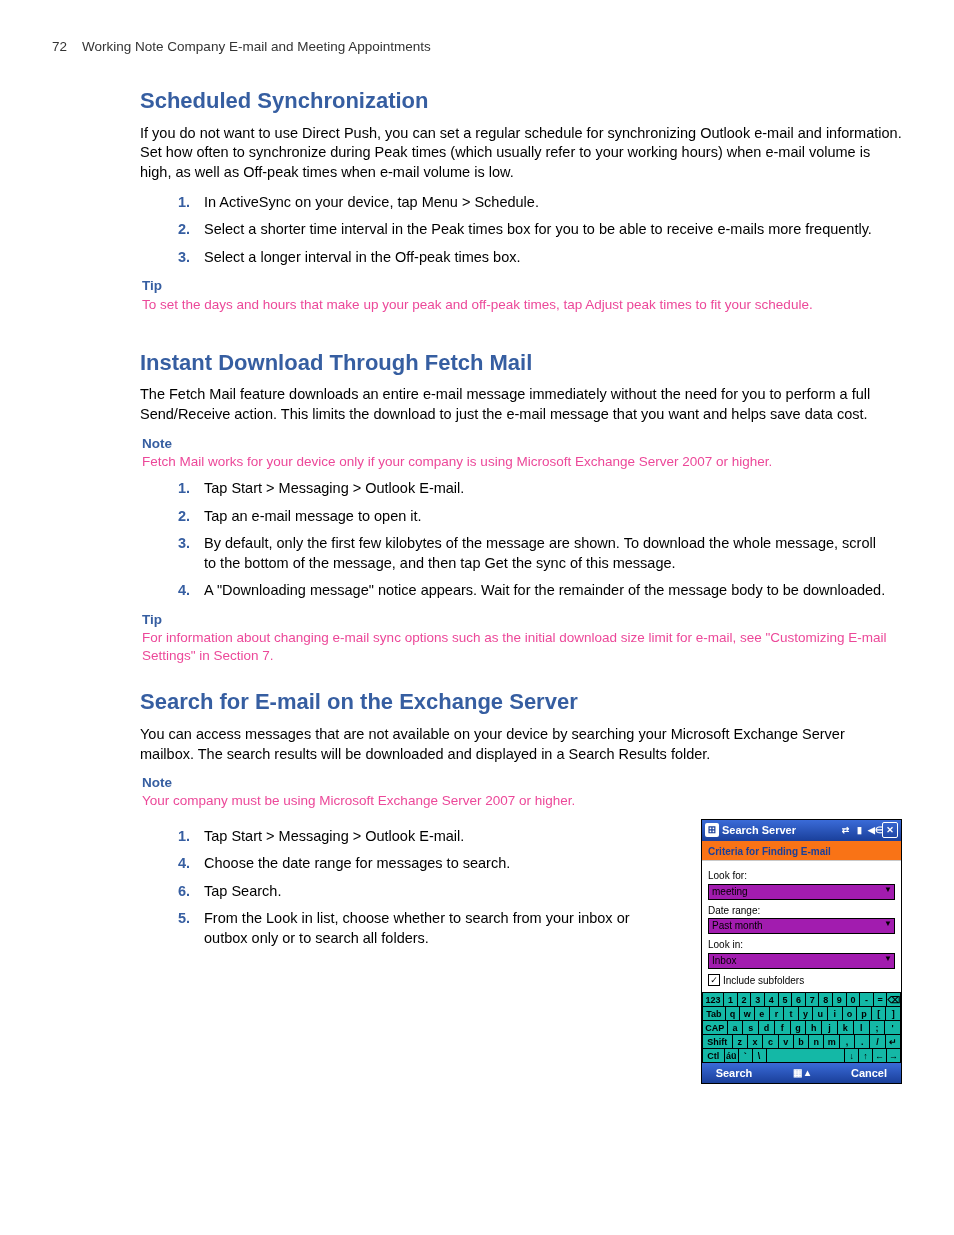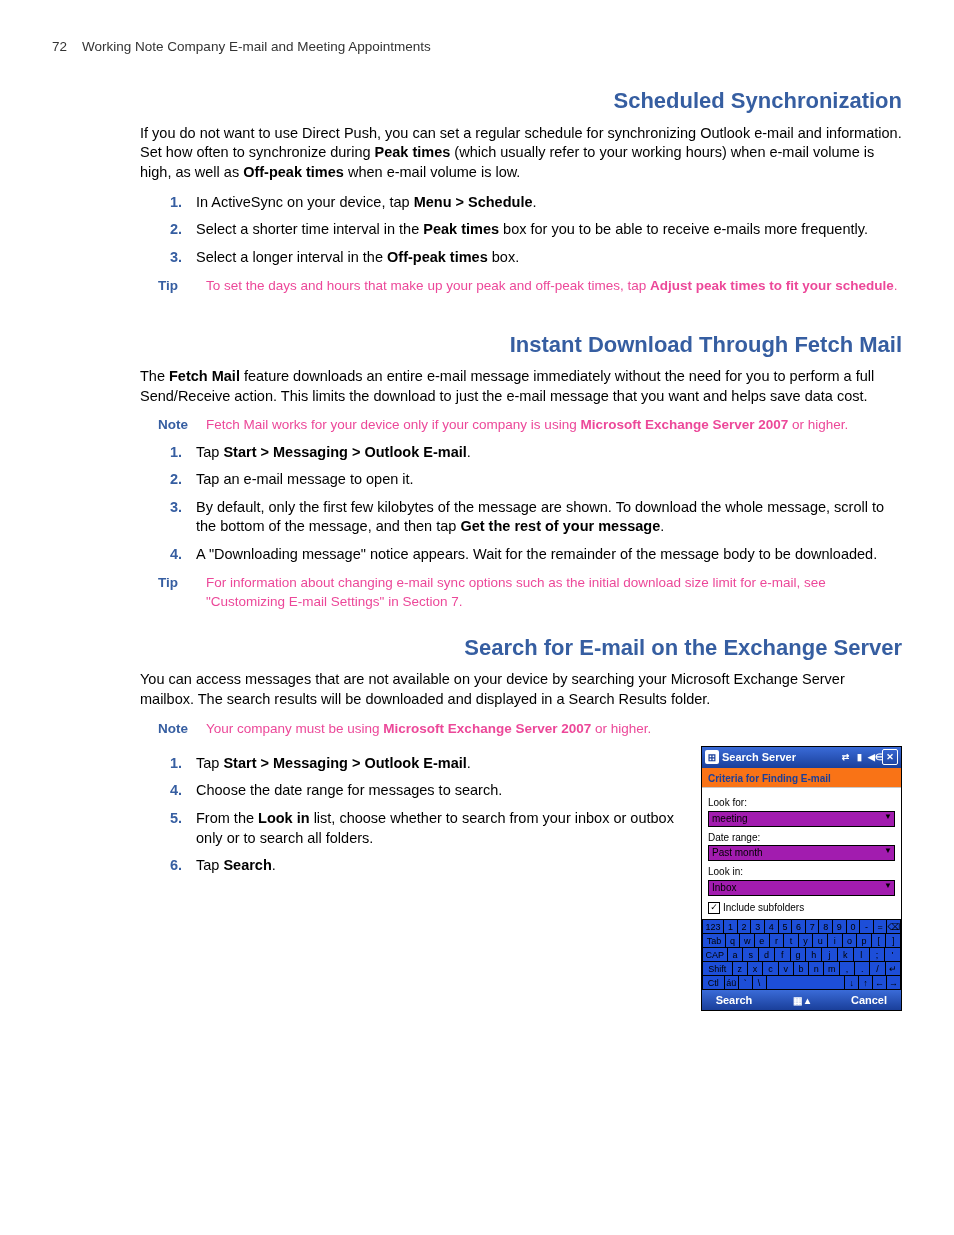--- a/index.html
+++ b/index.html
@@ -24,58 +24,58 @@
   }
   .content {
     padding-left: 88px;
     padding-right: 0;
   }
   h2.section {
     color: #365ea1;
     font-size: 22px;
     font-weight: 700;
     margin: 22px 0 8px 0;
-    text-align: right;
   }
   p.body {
     margin: 6px 0 10px 0;
   }
   ol.steps {
     list-style: none;
     padding-left: 48px;
     margin: 8px 0 8px 0;
   }
   ol.steps li {
     position: relative;
-    margin: 8px 8px;
+    margin: 8px 16px;
     padding-left: 0;
   }
   ol.steps li::before {
     content: attr(data-num) ".";
     position: absolute;
     left: -26px;
     top: 0;
     color: #365ea1;
     font-weight: 700;
   }
   .tip-row, .note-row {
     display: flex;
-    margin: 10px 0 8px 18px;
+    margin: 10px 0 8px 2px;
     font-size: 13.5px;
+    flex-direction: column;
   }
   .tip-row .lbl, .note-row .lbl {
     color: #365ea1;
     font-weight: 700;
     min-width: 48px;
   }
   .tip-row .txt, .note-row .txt {
     color: #ec4899;
     flex: 1;
   }
-  b { font-weight: 700; }
+  b { font-weight: 400; }
   .twocol {
     display: flex;
     gap: 18px;
     align-items: flex-start;
   }
   .twocol .left { flex: 1; }
   .twocol .right { width: 201px; flex: 0 0 201px; }
   
   .device {
     width: 201px;
@@ -134,22 +134,22 @@
   .device .kbd .row { display:flex; }
   .device .kbd .key {
     border:1px solid #000;
     border-top:none;
     border-left:none;
     height:13px;
     font-size:9px;
     display:flex;align-items:center;justify-content:center;
     flex:1;
     min-width:0;
-    font-weight:400;
-    background:#1d4ed8;
+    font-weight:700;
+    background:#14b8a6;
   }
   .device .kbd .row .key:first-child{border-left:1px solid #000;}
   .device .kbd .key.wide{flex:1.6;}
   .device .kbd .key.shift{flex:2;}
   .device .kbd .key.space{flex:6;}
   .device .softbar {
     background: linear-gradient(#3a6bd8, #1a3f9a);
     color:#fff;
     height:20px;
     display:flex;
@@ -194,21 +194,21 @@
     </p>
     <div class="note-row">
       <div class="lbl">Note</div>
       <div class="txt">
         <span>Fetch Mail works for your device only if your company is using </span><b>Microsoft Exchange Server 2007</b><span> or higher.</span>
       </div>
     </div>
     <ol class="steps">
       <li data-num="1"><span>Tap </span><b>Start &gt; Messaging &gt; Outlook E-mail</b><span>.</span></li>
       <li data-num="2"><span>Tap an e-mail message to open it.</span></li>
-      <li data-num="3"><span>By default, only the first few kilobytes of the message are shown. To download the whole message, scroll to the bottom of the message, and then tap </span><b>Get the rest of your message</b><span>.</span></li>
+      <li data-num="3"><span>By default, only the first few kilobytes of the message are shown. To download the whole message, scroll to the bottom of the message, and then tap </span><b>Get the sync of this message</b><span>.</span></li>
       <li data-num="4"><span>A "Downloading message" notice appears. Wait for the remainder of the message body to be downloaded.</span></li>
     </ol>
     <div class="tip-row">
       <div class="lbl">Tip</div>
       <div class="txt">For information about changing e-mail sync options such as the initial download size limit for e-mail, see "Customizing E-mail Settings" in Section 7.</div>
     </div>
 
     <h2 class="section" style="">Search for E-mail on the Exchange Server</h2>
     <p class="body">You can access messages that are not available on your device by searching your Microsoft Exchange Server mailbox. The search results will be downloaded and displayed in a Search Results folder.</p>
     <div class="note-row">
@@ -216,22 +216,22 @@
       <div class="txt">
         <span>Your company must be using </span><b>Microsoft Exchange Server 2007</b><span> or higher.</span>
       </div>
     </div>
 
     <div class="twocol">
       <div class="left">
         <ol class="steps">
           <li data-num="1"><span>Tap </span><b>Start &gt; Messaging &gt; Outlook E-mail</b><span>.</span></li>
           <li data-num="4"><span>Choose the date range for messages to search.</span></li>
+          <li data-num="6"><span>Tap </span><b>Search</b><span>.</span></li>
           <li data-num="5"><span>From the </span><b>Look in</b><span> list, choose whether to search from your inbox or outbox only or to search all folders.</span></li>
-          <li data-num="6"><span>Tap </span><b>Search</b><span>.</span></li>
         </ol>
       </div>
       <div class="right">
         <div class="device">
           <div class="titlebar">
             <span class="flag">⊞</span>
             <span>Search Server</span>
             <span class="spacer"></span>
             <span class="ico">⇄</span>
             <span class="ico">▮</span>

